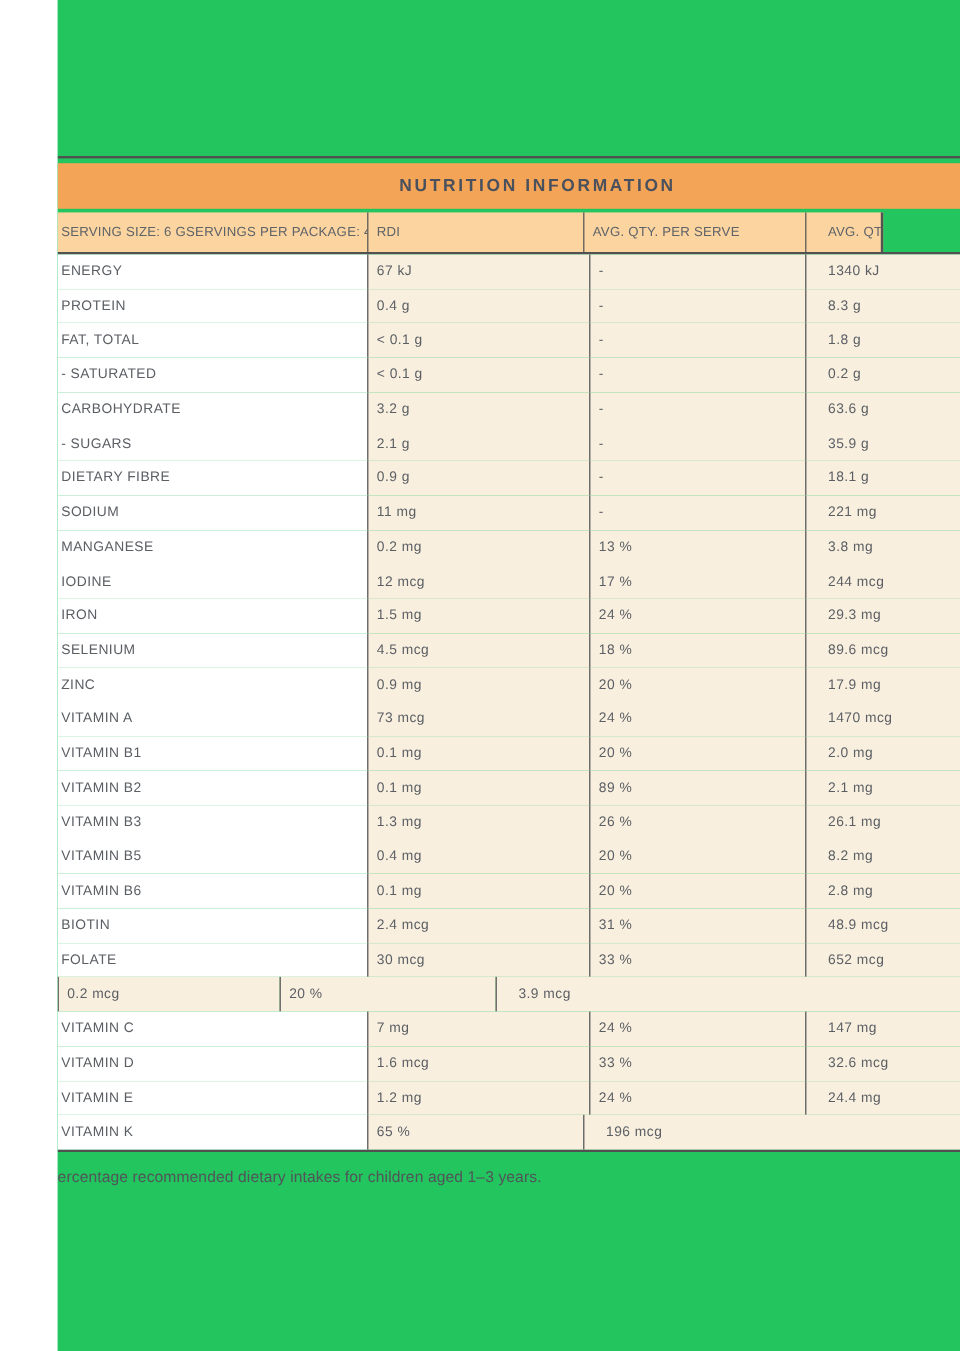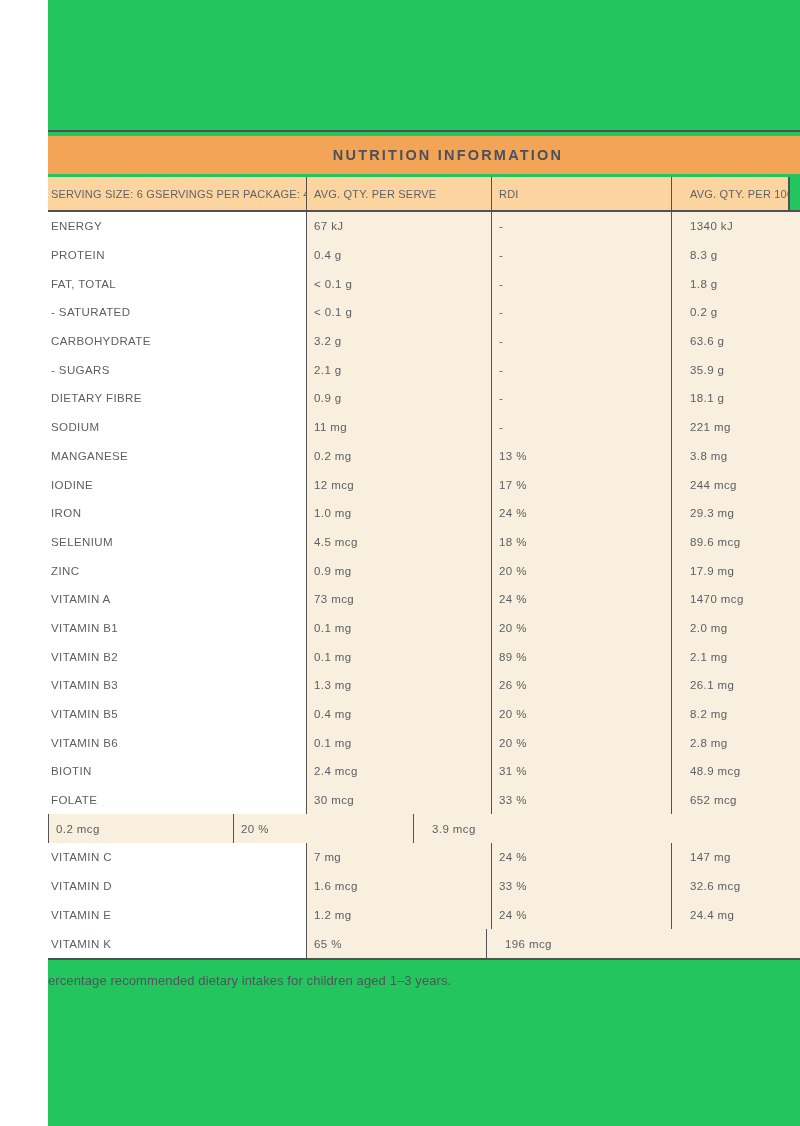--- a/index.html
+++ b/index.html
@@ -14,21 +14,21 @@
   .rule.top { margin-bottom:4px; }
   .rule.mid {}
   .rule.bottom {}
 
   .title-bar { width:800px; height:38px; background:#F4A456;
                display:flex; align-items:center; justify-content:center;
                margin-bottom:3px; }
   .title-bar span { font-size:14.5px; font-weight:bold; letter-spacing:2.2px;
                     color:#4a505c; }
 
-  .subheader { width:742px; height:33px; background:#FBD4A0; display:flex;
+  .subheader { width:688px; height:33px; background:#FBD4A0; display:flex;
                border-right:2px solid #525252; }
   .subheader .cell { display:flex; align-items:center; font-size:11px;
                      color:#5f6368; letter-spacing:0.2px; white-space:nowrap;
                      overflow:hidden; }
 
   .cell.c1 { width:258px; padding-left:3px; }
   .cell.c2 { width:185px; padding-left:7px; border-left:1.5px solid #525252; }
   .cell.c3 { width:180px; padding-left:7px; border-left:1.5px solid #525252; }
   .cell.c4 { flex:1;      padding-left:18px; border-left:1.5px solid #525252; }
 
@@ -57,22 +57,22 @@
     <div class="title-bar">
       <span>NUTRITION INFORMATION</span>
     </div>
 
     <div class="subheader">
       <div class="cell c1">
         <span>SERVING SIZE: 6 G</span>
         <span class="hdr-gap"></span>
         <span>SERVINGS PER PACKAGE: 41</span>
       </div>
+      <div class="cell c3">RDI</div>
       <div class="cell c2">AVG. QTY. PER SERVE</div>
-      <div class="cell c3">RDI</div>
       <div class="cell c4">AVG. QTY. PER 100 G</div>
     </div>
 
     <div class="rule mid"></div>
 
     <div class="tbody" id="tbody">
   <div class="trow">
     <div class="cell c1">ENERGY</div>
     <div class="cell c2">67 kJ</div>
     <div class="cell c3">-</div>
@@ -137,21 +137,21 @@
 
   <div class="trow">
     <div class="cell c1">IODINE</div>
     <div class="cell c2">12 mcg</div>
     <div class="cell c3">17 %</div>
     <div class="cell c4">244 mcg</div>
   </div>
 
   <div class="trow">
     <div class="cell c1">IRON</div>
-    <div class="cell c2">1.0 mg</div>
+    <div class="cell c2">1.5 mg</div>
     <div class="cell c3">24 %</div>
     <div class="cell c4">29.3 mg</div>
   </div>
 
   <div class="trow">
     <div class="cell c1">SELENIUM</div>
     <div class="cell c2">4.5 mcg</div>
     <div class="cell c3">18 %</div>
     <div class="cell c4">89.6 mcg</div>
   </div>

